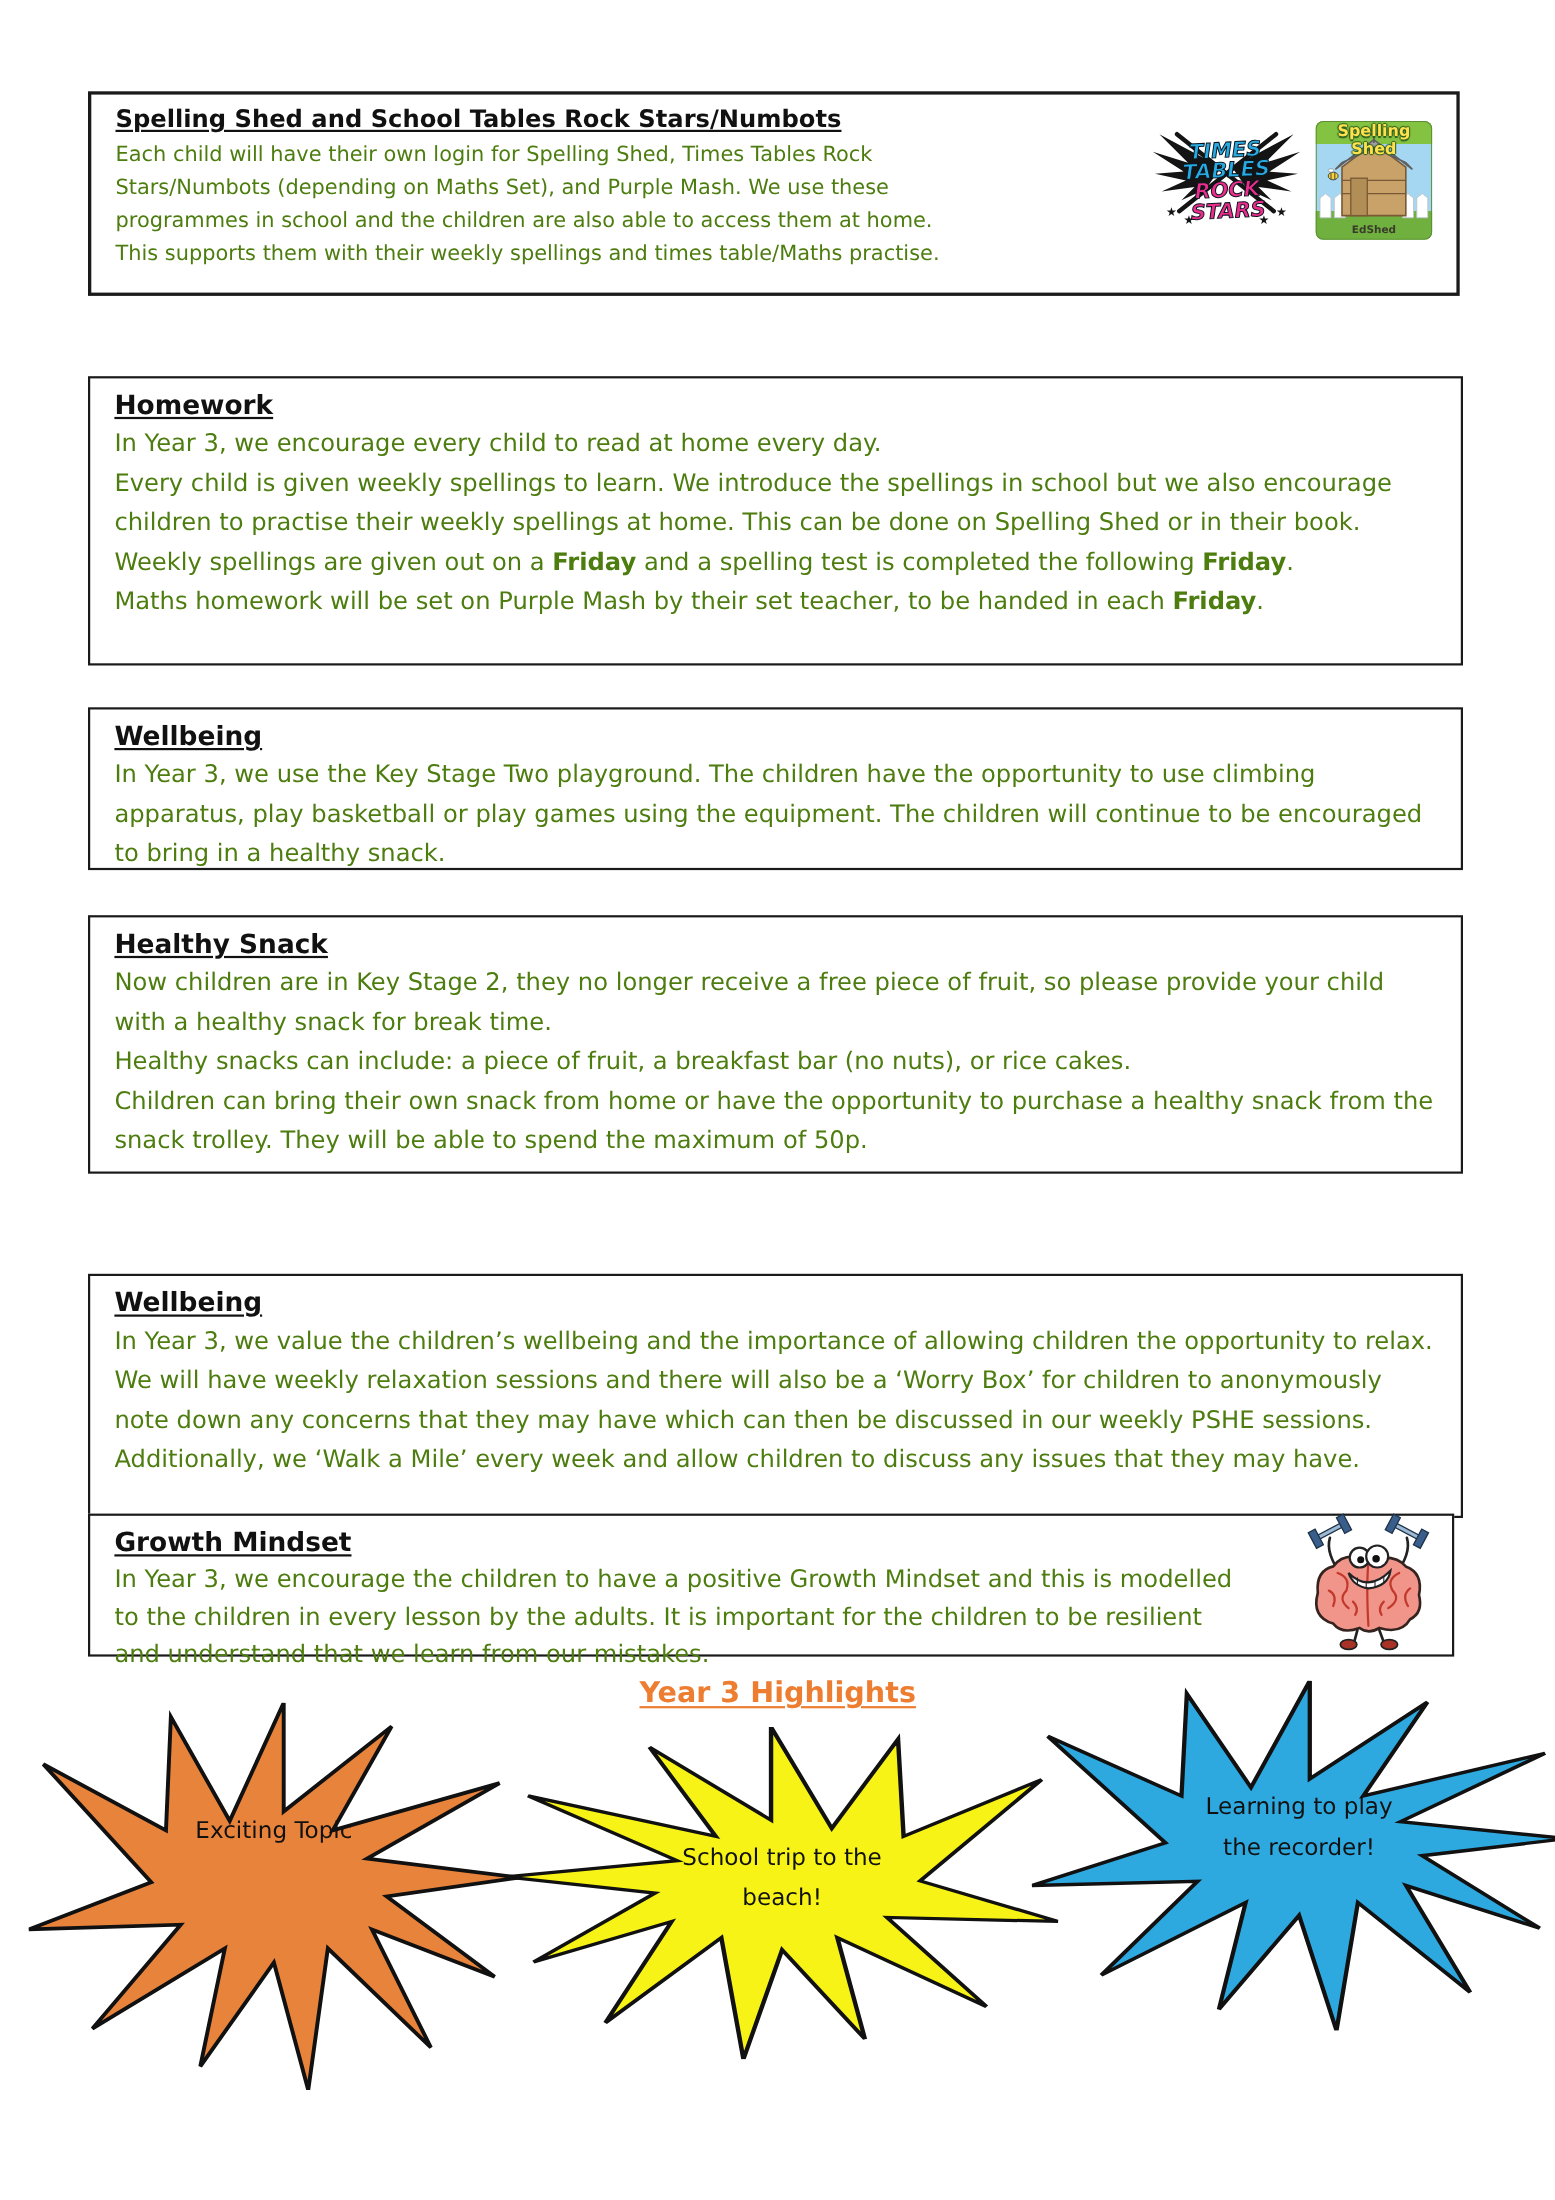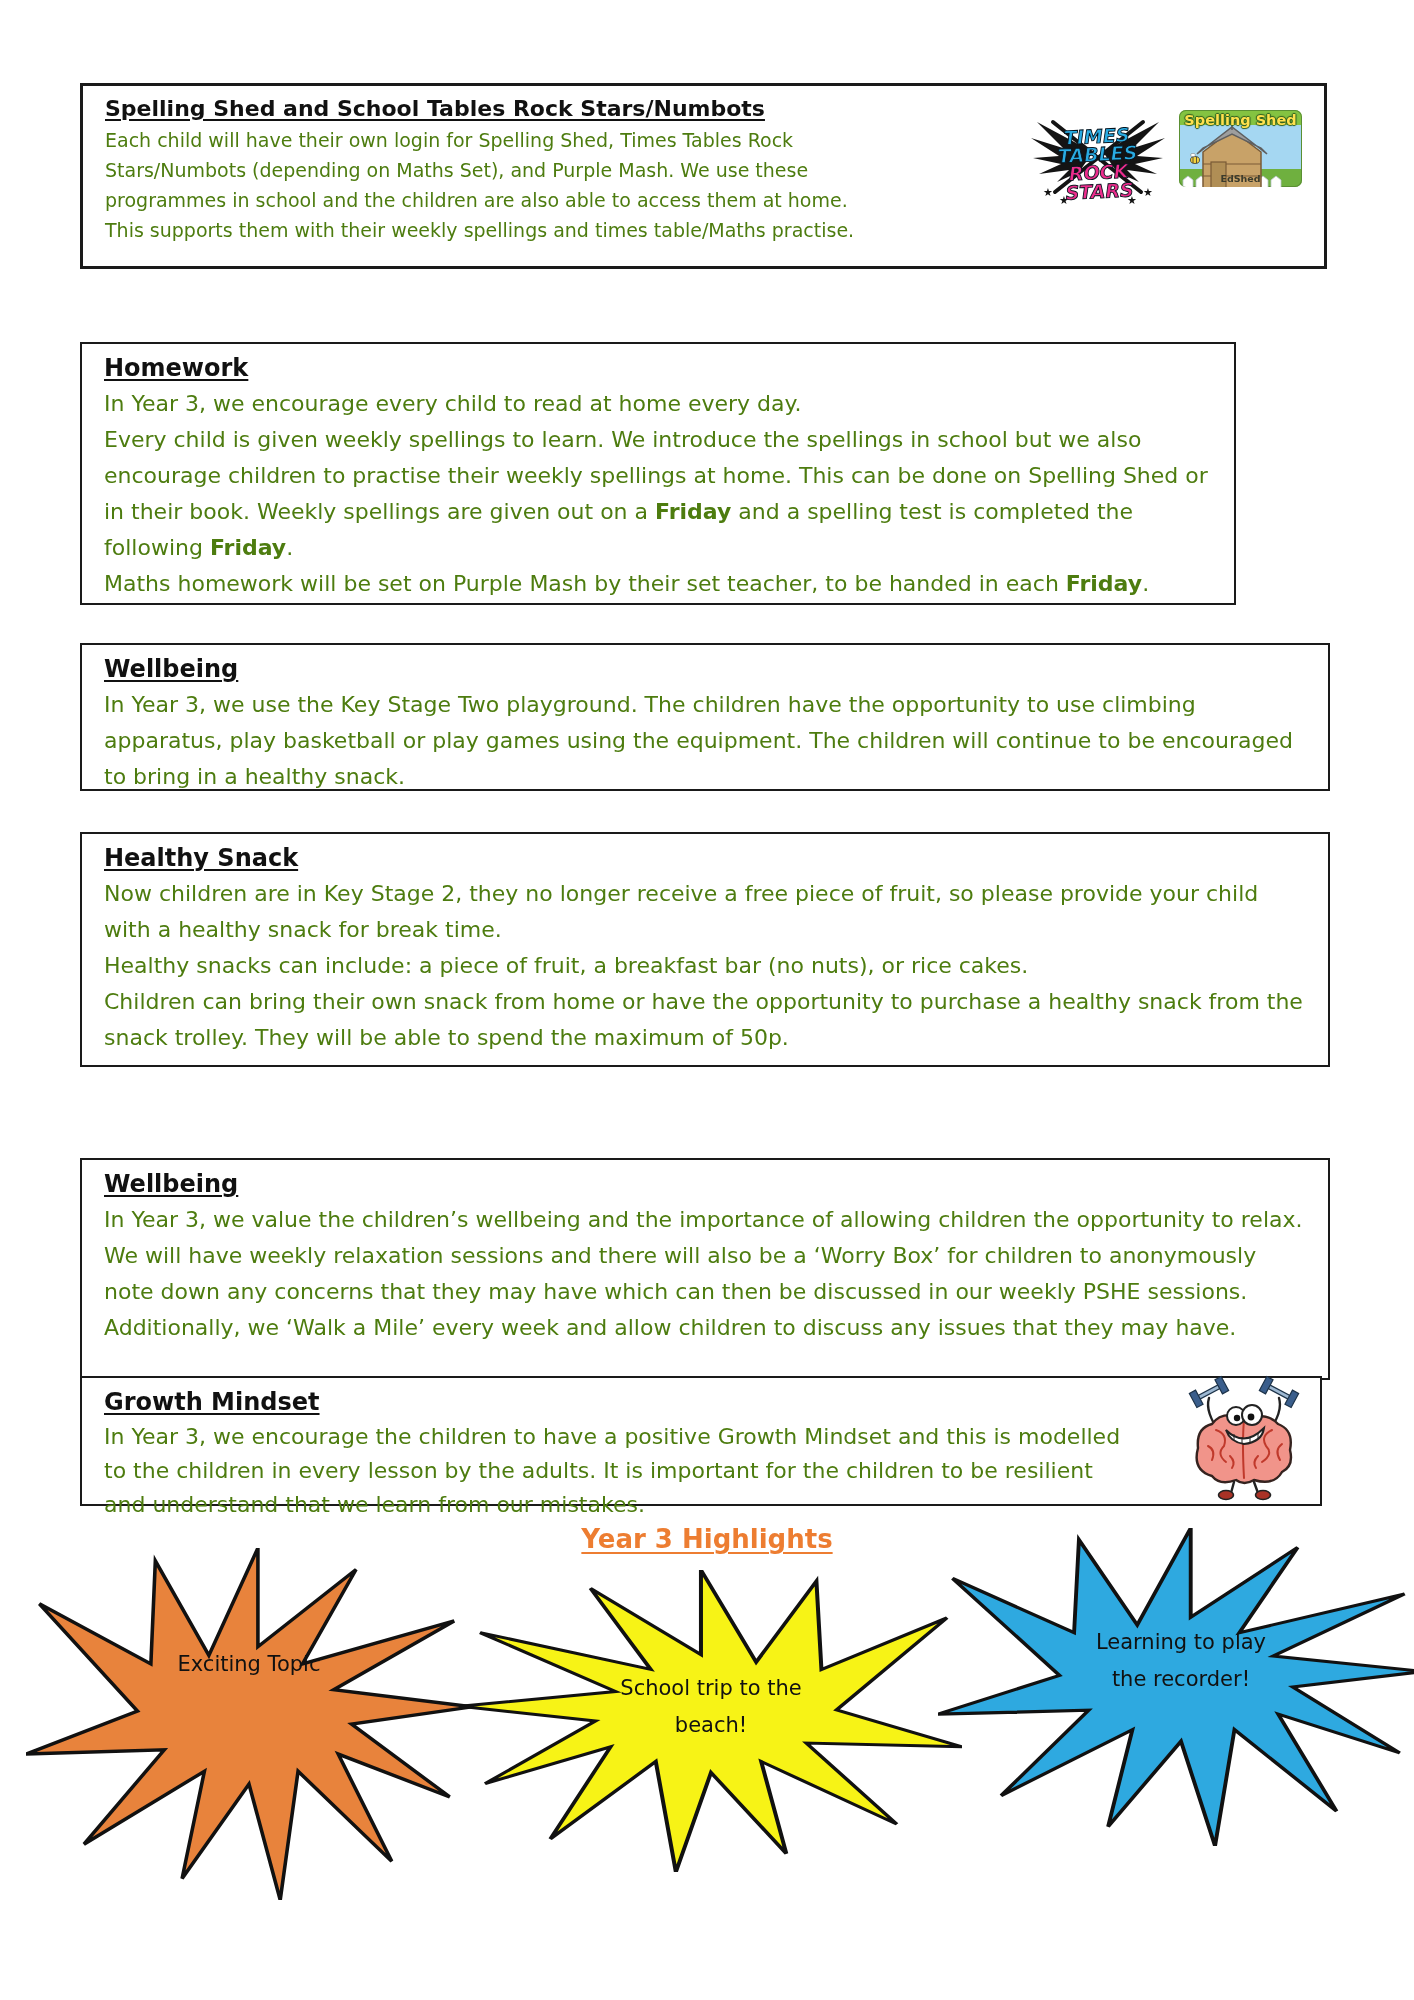--- a/index.html
+++ b/index.html
@@ -14,23 +14,23 @@
   .b{font-weight:bold;}
   
   #sec0{border-width:3px;}
   #sec0 h2{font-size:22px;}
   #sec0 p{font-size:19px;line-height:30px;width:775px;}
   #sec0 .logos{position:absolute;top:24px;right:22px;display:flex;gap:10px;align-items:flex-start;}
   
   #sec5 p{line-height:34px;width:1035px;}
   #sec5 .brainwrap{position:absolute;top:-6px;right:14px;}
   
-  .sshed{width:106px;height:77px;border-radius:7px;position:relative;overflow:hidden;
+  .sshed{width:106px;height:108px;border-radius:7px;position:relative;overflow:hidden;
          background:linear-gradient(180deg,#84C341 0%,#84C341 19%,#A5D7F2 19%,#A5D7F2 76%,#6FB03F 76%,#6FB03F 100%);
-         box-shadow:0 0 0 1px #5a8f33 inset;padding-left:17px;}
+         box-shadow:0 0 0 1px #5a8f33 inset;}
   .sshed .t{position:absolute;top:2px;left:0;right:0;text-align:center;
             font-size:14.5px;font-weight:bold;color:#FFE14D;
             text-shadow:0 1px 1px #2E5E1E,0 -1px 1px #2E5E1E,1px 0 1px #2E5E1E,-1px 0 1px #2E5E1E;}
   .sshed .f{position:absolute;bottom:3px;left:0;right:0;text-align:center;
             font-size:9.5px;font-weight:bold;color:#3b3b2c;}
   .sshed svg{position:absolute;left:0;top:0;}
   
   #highlights-title{position:absolute;top:1524px;left:0;width:1414px;text-align:center;
         font-size:26px;font-weight:bold;text-decoration:underline;
         text-decoration-thickness:2px;text-underline-offset:4px;}
@@ -95,21 +95,21 @@
       </svg>
       <div class="t">Spelling Shed</div>
       <div class="f">EdShed</div>
     </div>
   </div>
   <h2>Spelling Shed and School Tables Rock Stars/Numbots</h2>
   <p><span>Each child will have their own login for Spelling Shed, Times Tables Rock Stars/Numbots (depending on Maths Set), and Purple Mash. We use these programmes in school and the children are also able to access them at home.</span></p>
   <p><span>This supports them with their weekly spellings and times table/Maths practise.</span></p>
 </section>
 
-<section class="box" id="sec1" style="left:80px;top:342px;width:1156px;height:263px;">
+<section class="box" id="sec1" style="left:80px;top:342px;width:1250px;height:263px;">
   <h2>Homework</h2>
   <p><span>In Year 3, we encourage every child to read at home every day.</span></p>
   <p><span>Every child is given weekly spellings to learn. We introduce the spellings in school but we also encourage children to practise their weekly spellings at home. This can be done on Spelling Shed or in their book. Weekly spellings are given out on a </span><span class="b">Friday</span><span> and a spelling test is completed the following </span><span class="b">Friday</span><span>.</span></p>
   <p><span>Maths homework will be set on Purple Mash by their set teacher, to be handed in each </span><span class="b">Friday</span><span>.</span></p>
 </section>
 
 <section class="box" id="sec2" style="left:80px;top:643px;width:1250px;height:148px;">
   <h2>Wellbeing</h2>
   <p><span>In Year 3, we use the Key Stage Two playground. The children have the opportunity to use climbing apparatus, play basketball or play games using the equipment. The children will continue to be encouraged to bring in a healthy snack.</span></p>
 </section>

